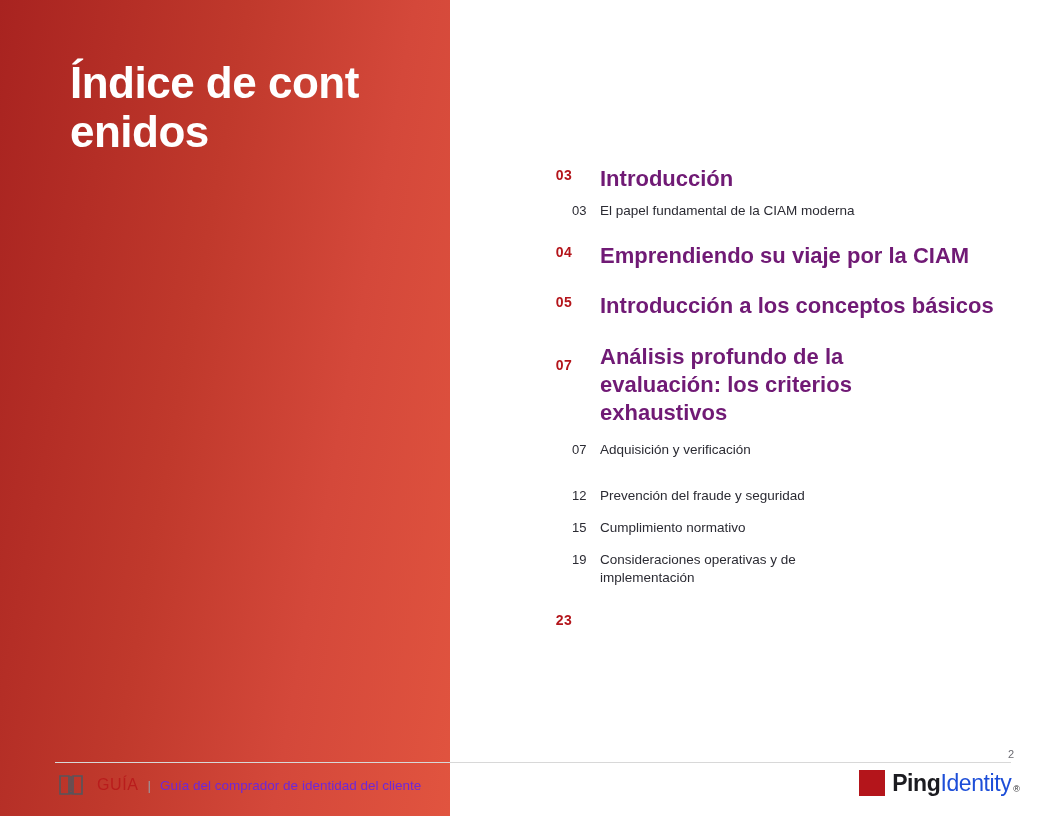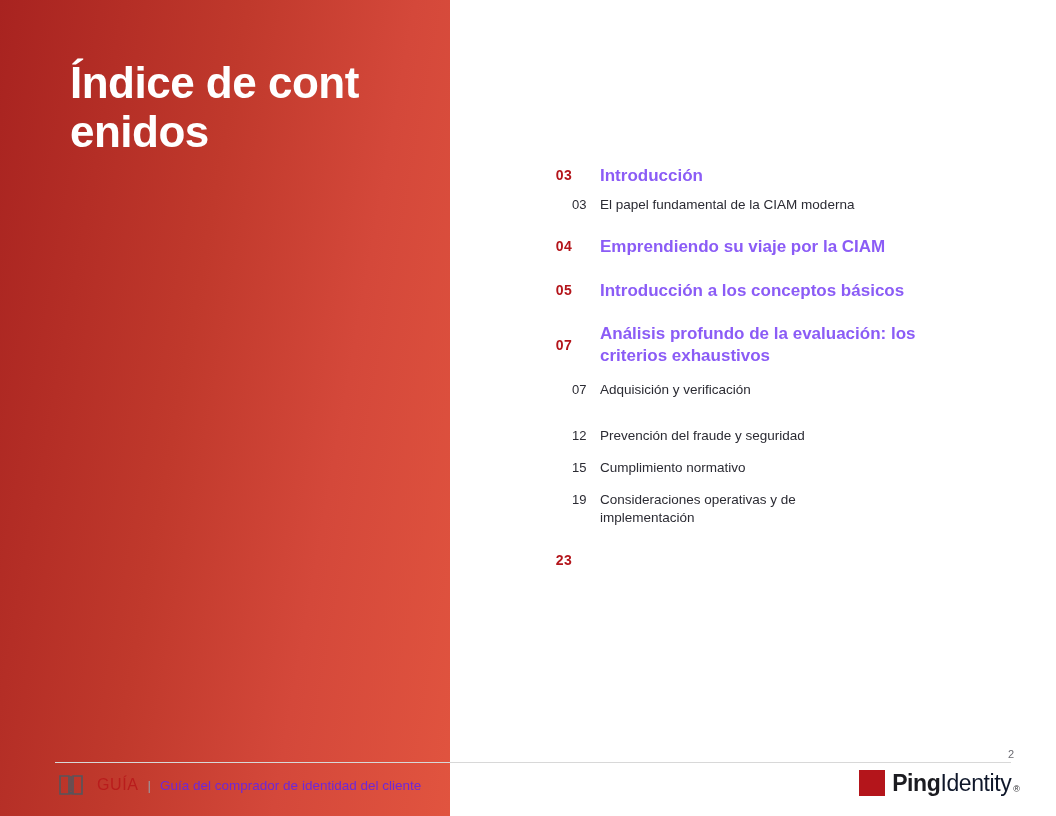--- a/index.html
+++ b/index.html
@@ -56,22 +56,22 @@
     flex: 0 0 40px;
     text-align: right;
     color: #b4151b;
     font-size: 14px;
     font-weight: bold;
     padding-top: 2px;
     letter-spacing: 0.3px;
   }
   .sec-title {
     margin-left: 28px;
-    color: #8b5cf6;
-    font-size: 17px;
+    color: #701a75;
+    font-size: 22px;
     font-weight: bold;
     line-height: 1.28;
   }
 
   .toc-sub { display: flex; align-items: flex-start; }
   .sub-num {
     width: 40px;
     flex: 0 0 40px;
     text-align: right;
     color: #2b2b33;
@@ -143,21 +143,21 @@
     margin-right: 7px;
   }
   #logo-ping {
     font-size: 23px;
     font-weight: bold;
     color: #1b1b20;
     letter-spacing: -0.4px;
   }
   #logo-identity {
     font-size: 23px;
-    color: #0f172a;
+    color: #1d4ed8;
     letter-spacing: -0.4px;
   }
   #logo-tm {
     font-size: 9px;
     color: #1b1b20;
     margin-left: 2px;
     align-self: flex-end;
     padding-bottom: 4px;
   }
 </style>

